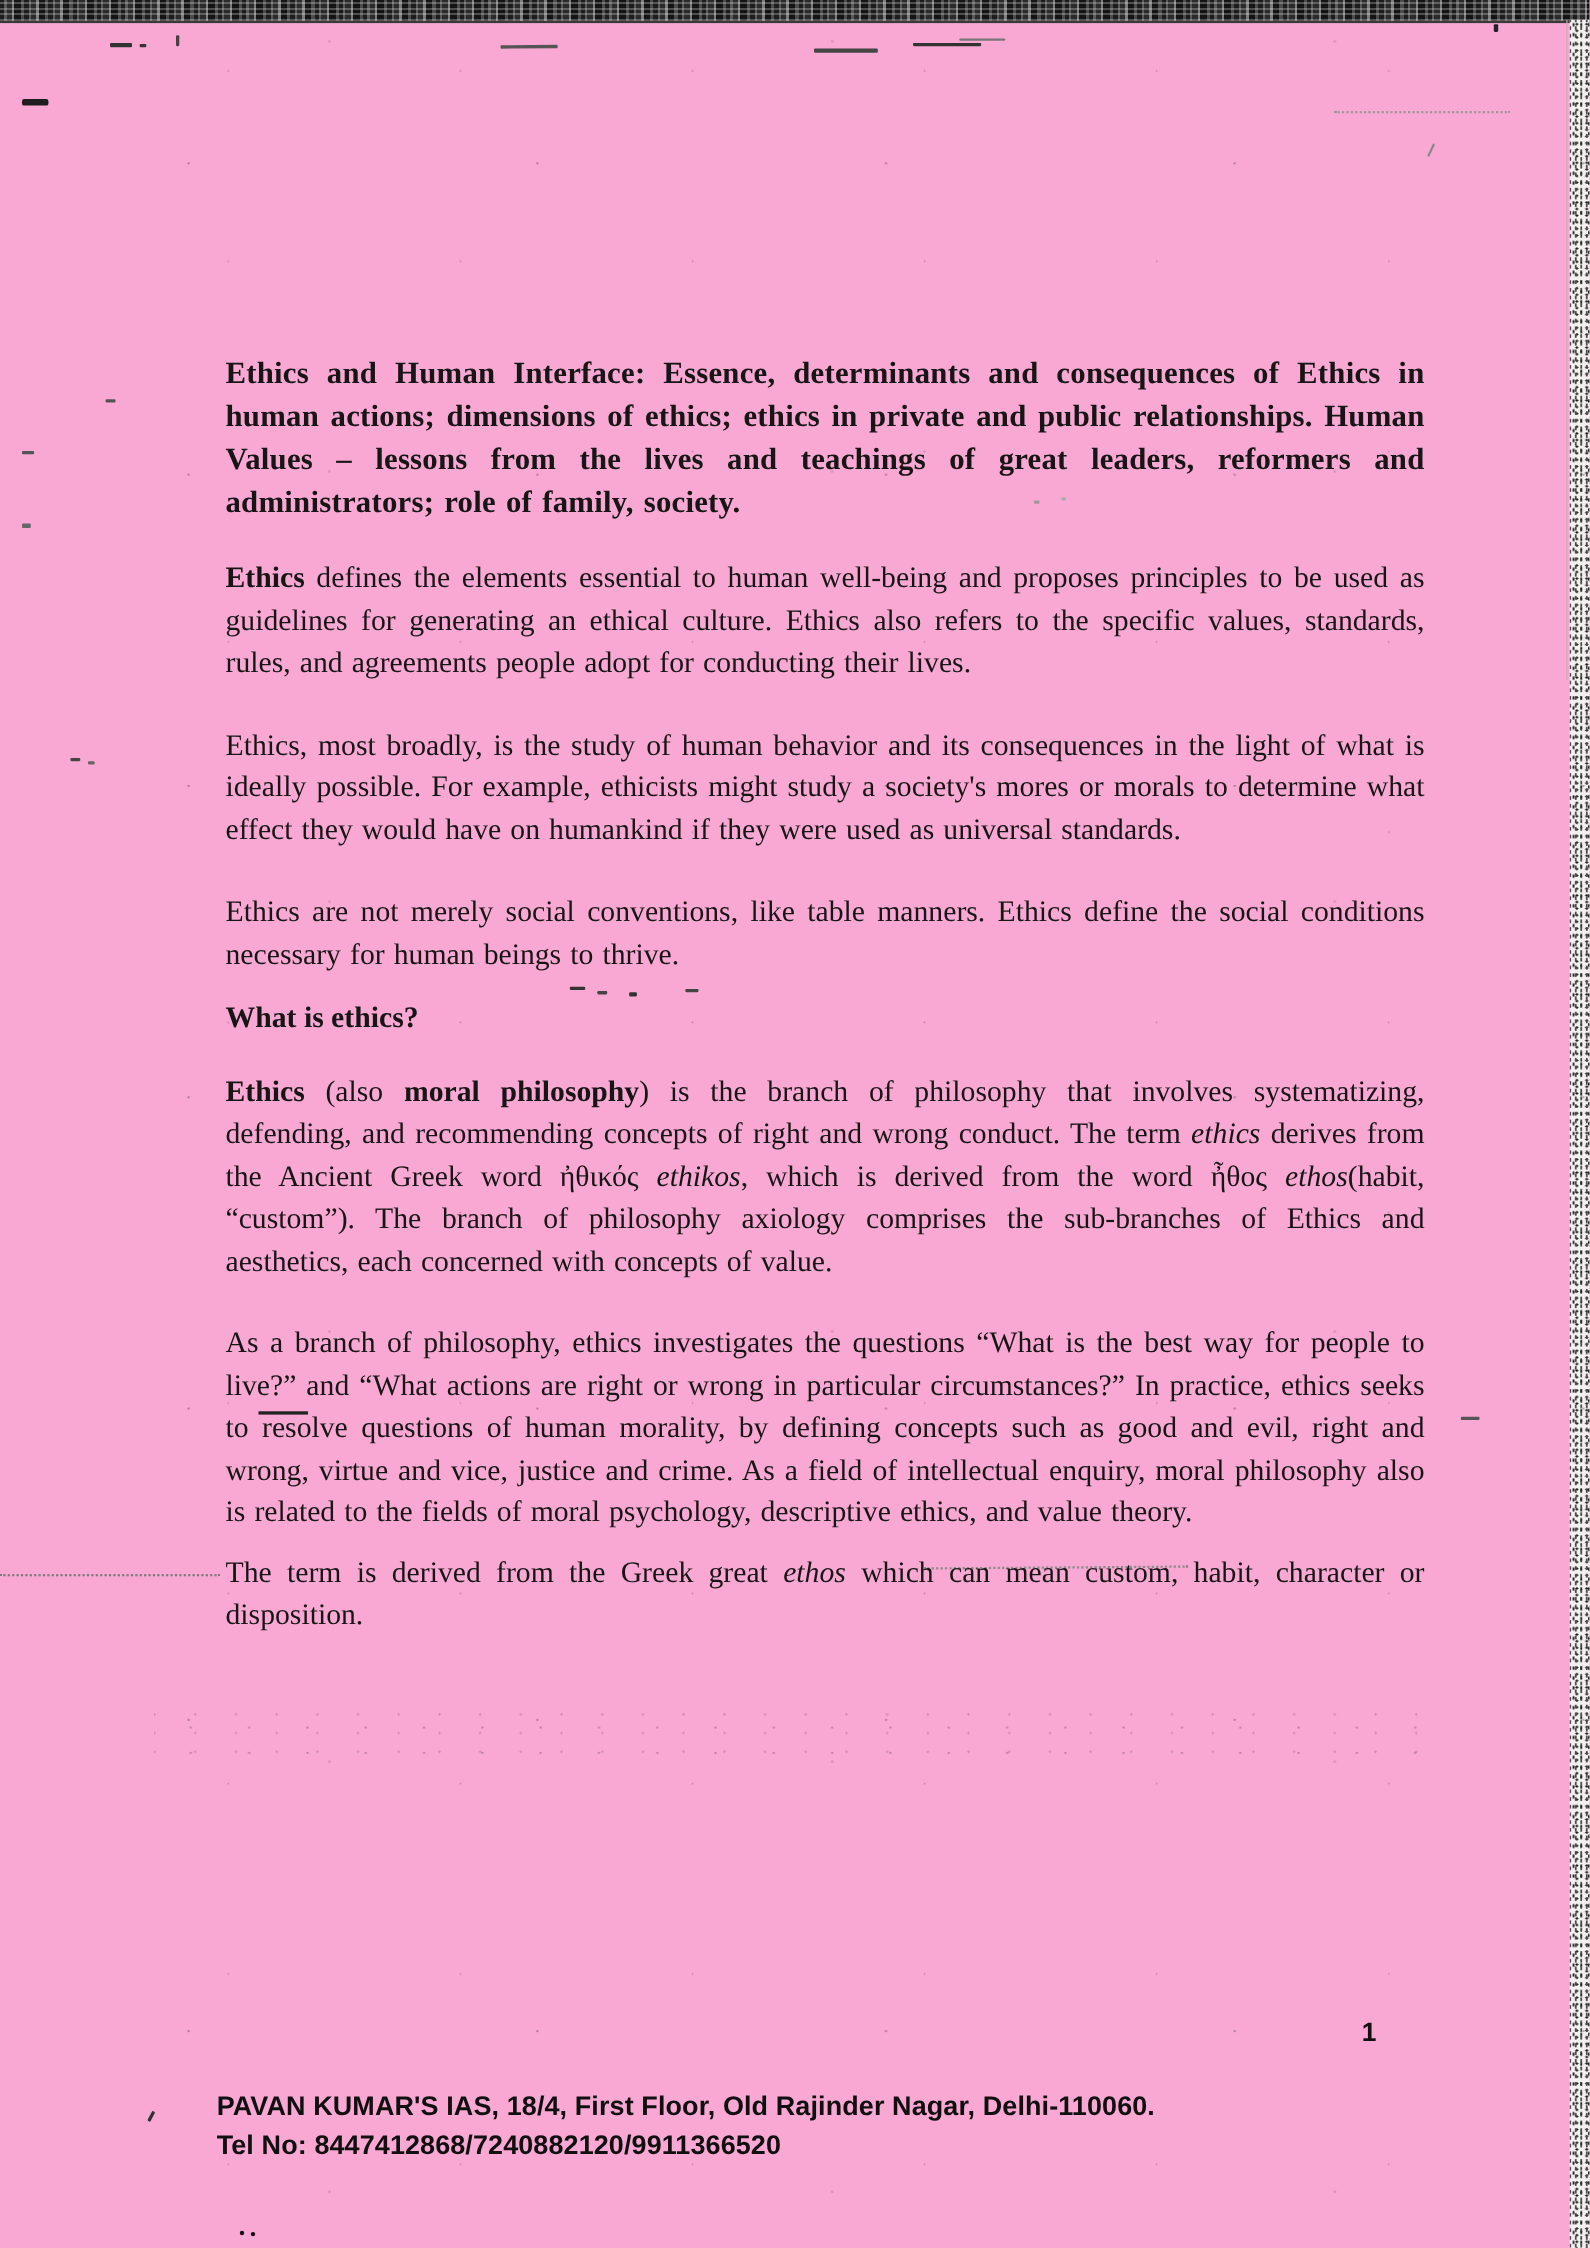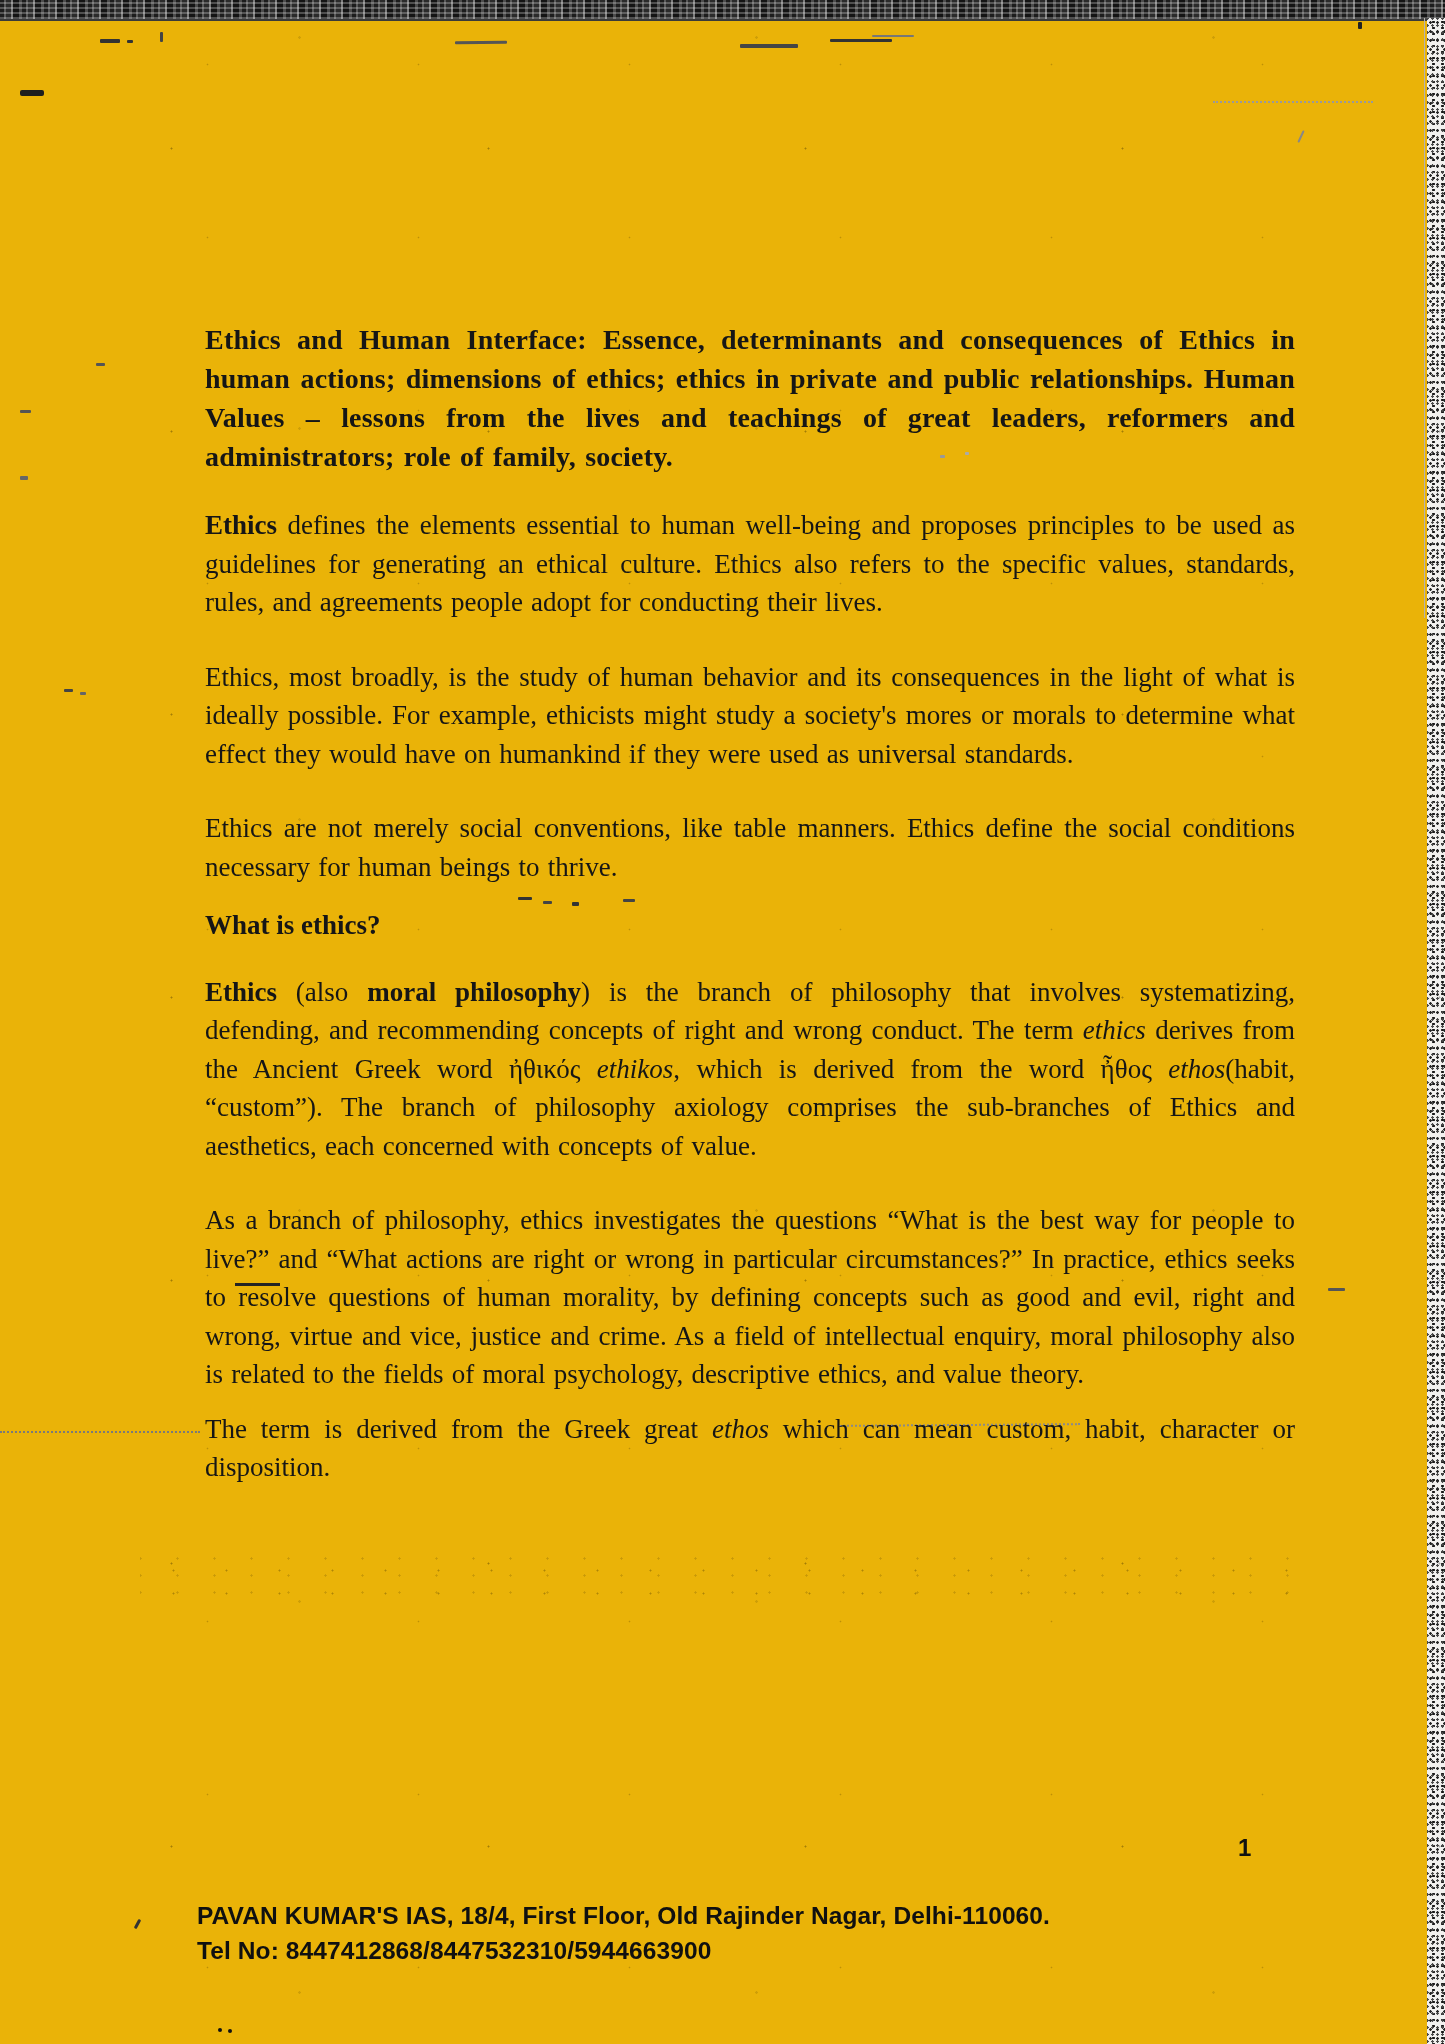--- a/index.html
+++ b/index.html
@@ -2,21 +2,21 @@
 <html><head>
 <meta charset="utf-8">
 <style>
   html,body{margin:0;padding:0;}
   body{
     width:1445px;height:2044px;overflow:hidden;
     background:#ffffff;
     font-family:"Liberation Serif","DejaVu Serif",serif;
     color:#161616;
   }
-  .page{position:absolute;inset:0;width:1445px;height:2044px;background:#eab308;}
+  .page{position:absolute;inset:0;width:1445px;height:2044px;background:#f9a8d4;}
   
   .page::after{
     content:"";position:absolute;inset:0;pointer-events:none;
     background-image:
       radial-gradient(circle, rgba(0,0,0,0.55) 0.8px, transparent 1.2px),
       radial-gradient(circle, rgba(0,0,0,0.35) 0.7px, transparent 1.1px),
       radial-gradient(circle, rgba(0,0,0,0.22) 1px, transparent 1.5px);
     background-size:317px 283px,211px 173px,457px 391px;
     background-position:13px 7px,102px 151px,71px 233px;
     opacity:.55;
@@ -137,16 +137,16 @@
 
 
 
     <p class="para"><span>The term is derived from the Greek great </span><span class="i">ethos</span><span> which can mean custom, habit, character or disposition.</span></p>
   </div>
 
   <div class="pagenum">1</div>
 
   <div class="footer">
     <div>PAVAN KUMAR'S IAS, 18/4, First Floor, Old Rajinder Nagar, Delhi-110060.</div>
-    <div>Tel No: 8447412868/8447532310/5944663900</div>
+    <div>Tel No: 8447412868/7240882120/9911366520</div>
   </div>
 
 </div>
 
 </body></html>

